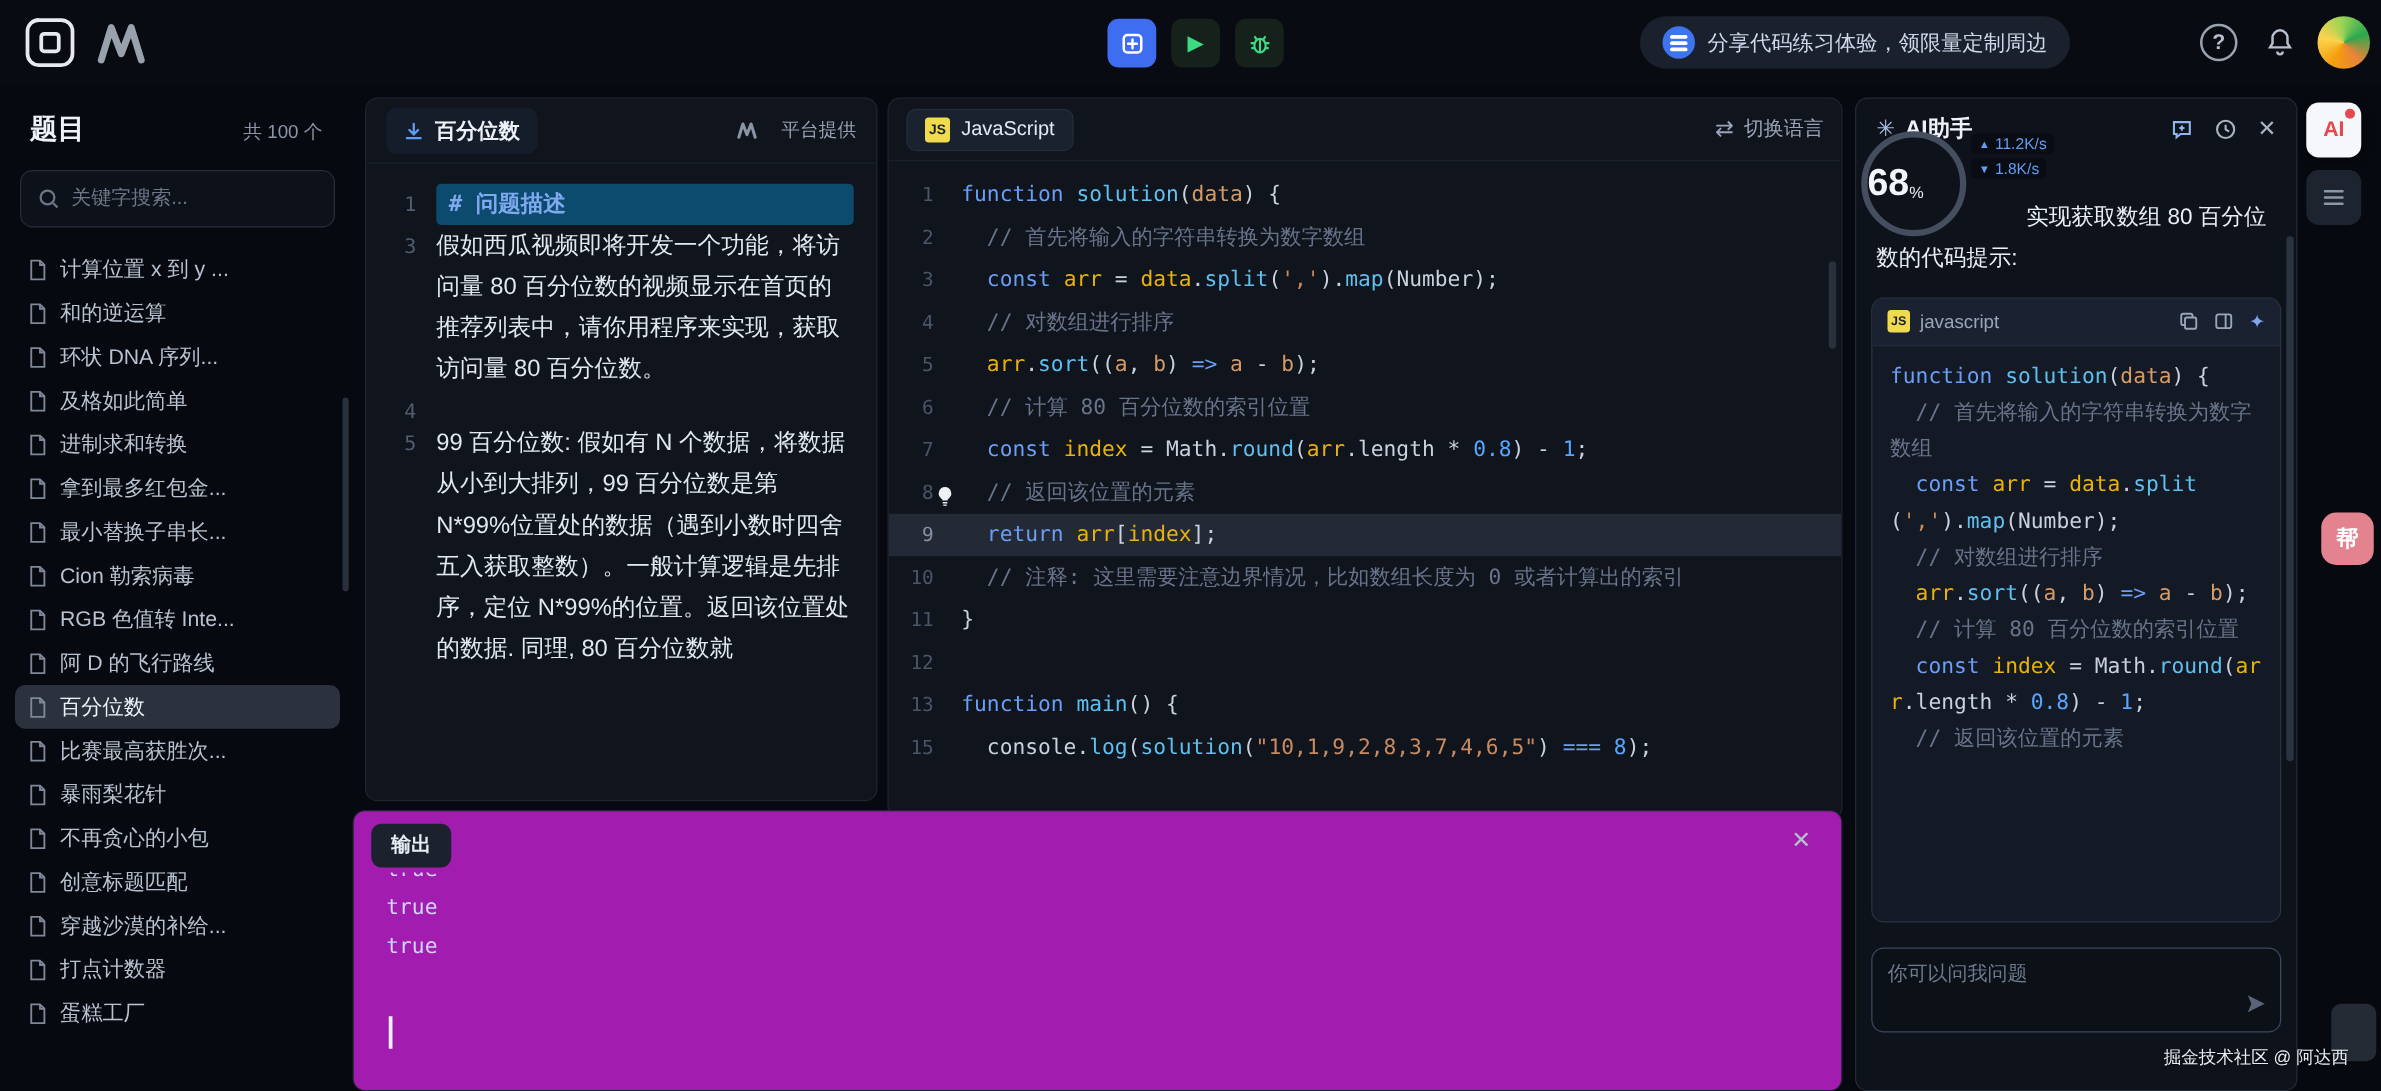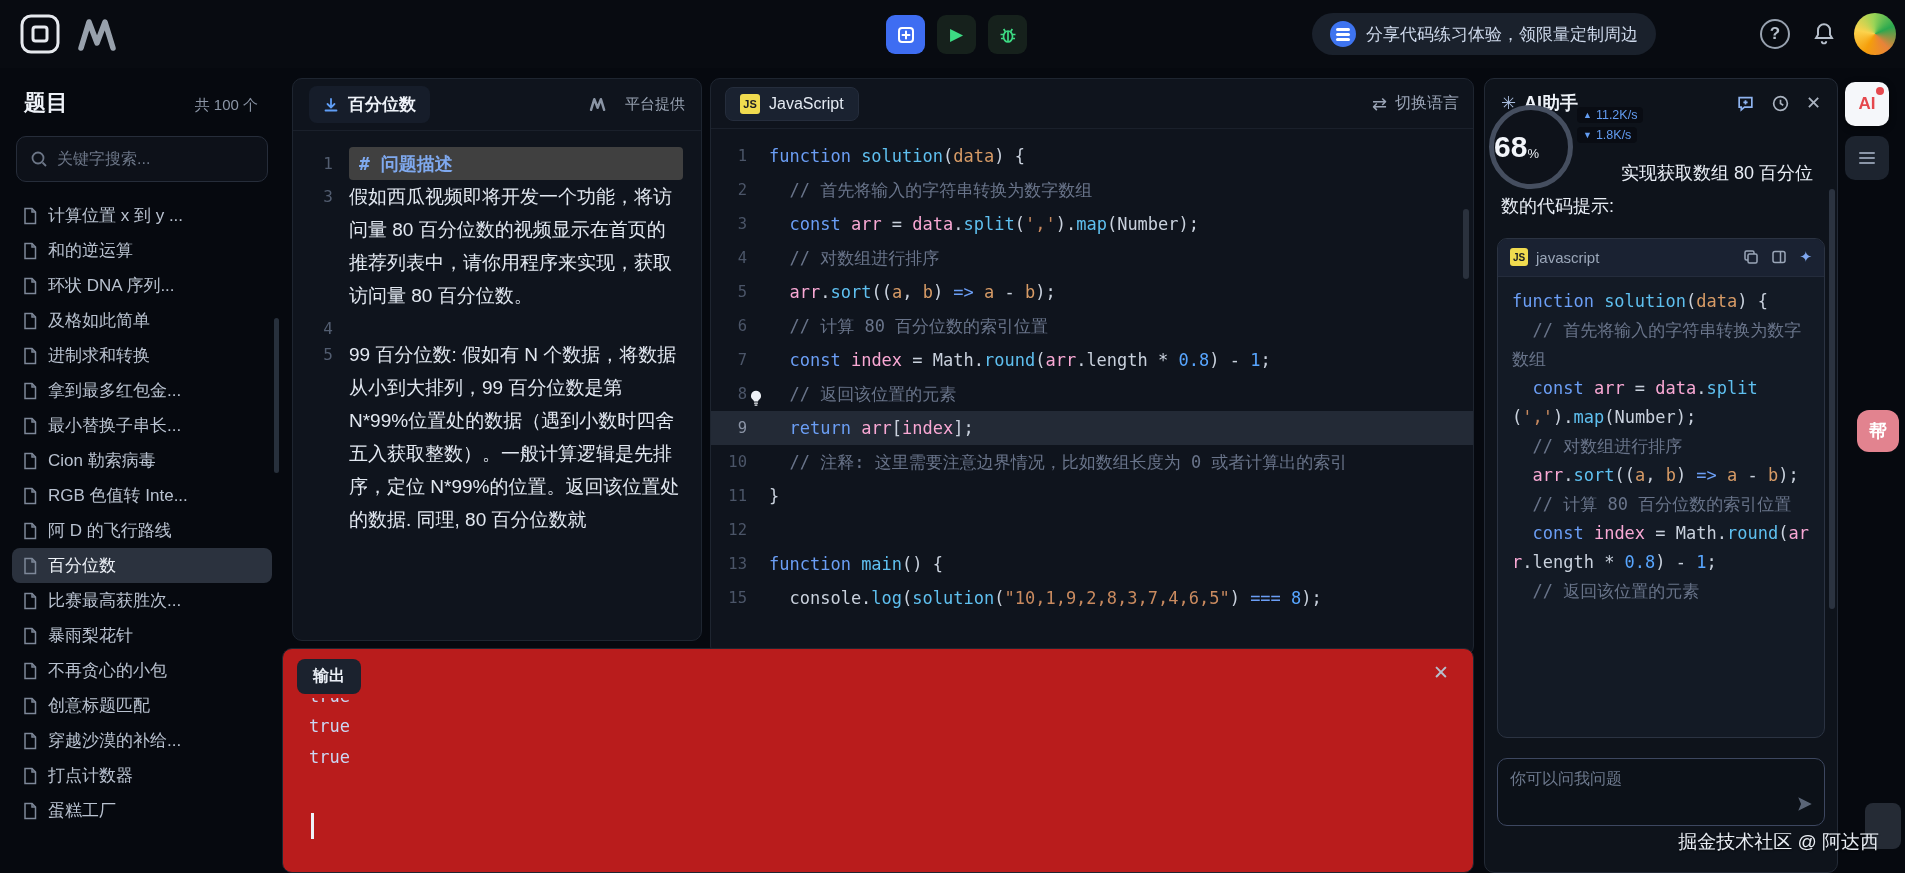--- a/index.html
+++ b/index.html
@@ -52,21 +52,21 @@
   #problem{left:292px;top:78px;width:410px;height:563px}
   .pp-head{height:52px;display:flex;align-items:center;justify-content:space-between;padding:0 16px;border-bottom:1px solid #1a202b}
   .pp-badge{display:flex;align-items:center;gap:9px;background:#161d2a;border-radius:8px;padding:7px 14px}
   .pp-title{font-size:17px;font-weight:700;color:#eef2f8}
   .pp-provider{display:flex;align-items:center;gap:18px;color:#96a0b0;font-size:15px}
   .pp-body{padding:16px 18px 0 14px;height:510px;overflow:hidden}
   .pb-row{display:flex;font-size:19px;line-height:33px}
   .pb-num{width:26px;text-align:right;margin-right:16px;flex:none;color:#525d70;font-size:16px;
     font-family:"DejaVu Sans Mono","Liberation Mono",monospace}
   .pb-text{flex:1;color:#e2e8f1}
-  .pb-row.heading .pb-text{background:#404040;color:#7fa9ef;font-weight:700;font-size:18px;border-radius:4px;
+  .pb-row.heading .pb-text{background:#0c4a6e;color:#7fa9ef;font-weight:700;font-size:18px;border-radius:4px;
     padding:1px 10px;line-height:31px;font-family:"DejaVu Sans Mono","Liberation Mono",monospace}
   .pb-row.blank{height:26px}
   .pb-text .em{}
 
   
   #editor{left:710px;top:78px;width:764px;height:578px}
   .ed-head{height:50px;display:flex;align-items:center;justify-content:space-between;padding:0 14px;border-bottom:1px solid #1a202b}
   .ed-tab{display:flex;align-items:center;gap:9px;background:#1a2230;border:1px solid #252d3c;border-radius:8px;padding:6px 14px;cursor:pointer}
   .ed-tab-label{font-size:16px;color:#e4eaf2}
   .js-badge{width:20px;height:20px;border-radius:3px;background:#f0db4f;color:#1a1d23;font-size:11px;font-weight:700;
@@ -80,27 +80,27 @@
   .ed-row.active .ed-num{color:#8a93a5}
   .ed-code{flex:1;overflow:hidden}
   .bulb{position:absolute;left:36px;top:7px;width:20px;height:20px}
   #ed-scroll{left:752px;top:130px;width:6px;height:70px;background:#2a313d}
 
   
   .tk-pl{color:#c9d1dd}
   .tk-kw{color:#6b9ef5}
   .tk-fn{color:#5fc0f0}
   .tk-pa{color:#d79b66}
-  .tk-vr{color:#f9a8d4}
+  .tk-vr{color:#eab308}
   .tk-st{color:#c98a5f}
   .tk-nu{color:#58a6ff}
   .tk-cm{color:#69748a}
 
   
-  #output{left:282px;top:648px;width:1192px;height:225px;background:#b91c1c;z-index:6}
+  #output{left:282px;top:648px;width:1192px;height:225px;background:#a21caf;z-index:6}
   .op-head{position:relative;padding:10px 14px 0 14px}
   .op-badge{display:inline-block;background:#1b222e;border-radius:8px;padding:7px 16px;font-size:16px;font-weight:700;color:#e9eef5}
   .op-close{position:absolute;right:24px;top:12px;color:#b6c0cd;font-size:19px;cursor:pointer}
   .op-body{padding:4px 0 0 26px;font-family:"DejaVu Sans Mono","Liberation Mono",monospace;font-size:17px;color:#ccd7f3}
   .out-line{line-height:31px}
   .out-line.clip{height:13px;overflow:hidden}
   .out-line.clip span{display:block;margin-top:-17px}
   .op-caret{width:3px;height:26px;background:#eef2f8;margin:40px 0 0 2px}
 
   
@@ -140,21 +140,21 @@
   
   #float-ai{position:absolute;right:16px;top:82px;width:44px;height:44px;border-radius:10px;background:#f5f7fa;z-index:20;
     display:flex;align-items:center;justify-content:center;color:#e5484d;font-weight:700;font-size:17px;cursor:pointer;
     box-shadow:0 2px 6px rgba(0,0,0,.5)}
   #float-ai .dot{position:absolute;right:5px;top:5px;width:8px;height:8px;border-radius:50%;background:#e5484d}
   #float-ext{position:absolute;right:16px;top:136px;width:44px;height:44px;border-radius:10px;background:#1d242f;z-index:20;
     display:flex;align-items:center;justify-content:center;cursor:pointer}
   #float-help{position:absolute;right:6px;top:410px;width:42px;height:42px;border-radius:12px;background:#e2838f;z-index:20;
     display:flex;align-items:center;justify-content:center;color:#fff;font-size:18px;font-weight:700;cursor:pointer}
   #corner-box{position:absolute;right:4px;bottom:24px;width:36px;height:46px;border-radius:8px;background:#252b35;z-index:40}
-  #watermark{position:absolute;right:26px;bottom:18px;z-index:41;font-size:19px;color:#e8edf4;
+  #watermark{position:absolute;right:26px;bottom:18px;z-index:41;font-size:14px;color:#e8edf4;
     text-shadow:0 1px 2px rgba(0,0,0,.6);white-space:nowrap}
 </style>
 </head>
 <body>
 
 <div id="app">
 
   <div id="topbar">
     <div class="logo1">
       <svg width="40" height="40" viewBox="0 0 40 40">

